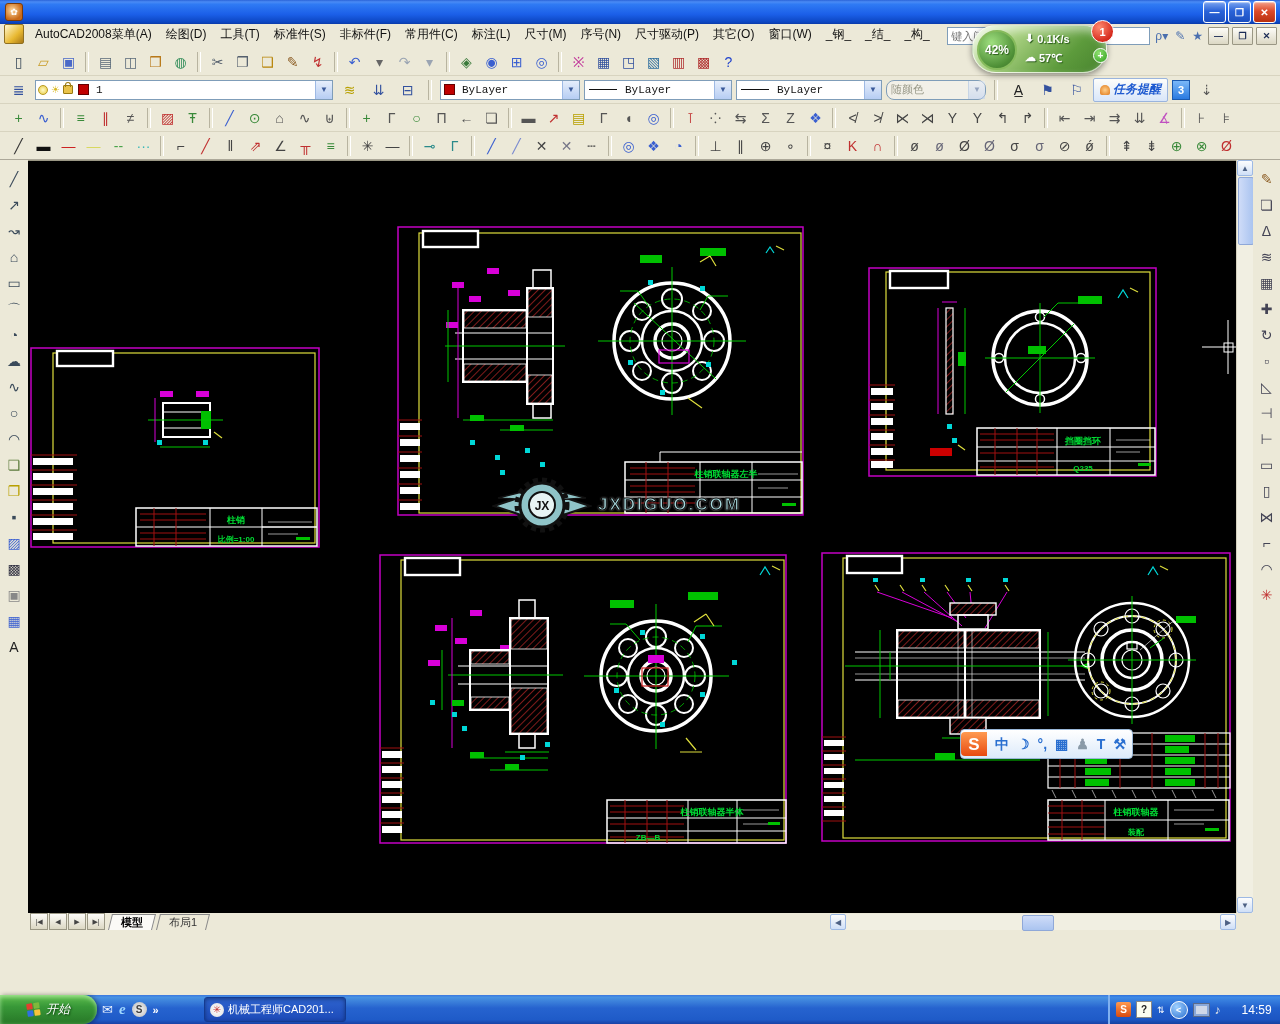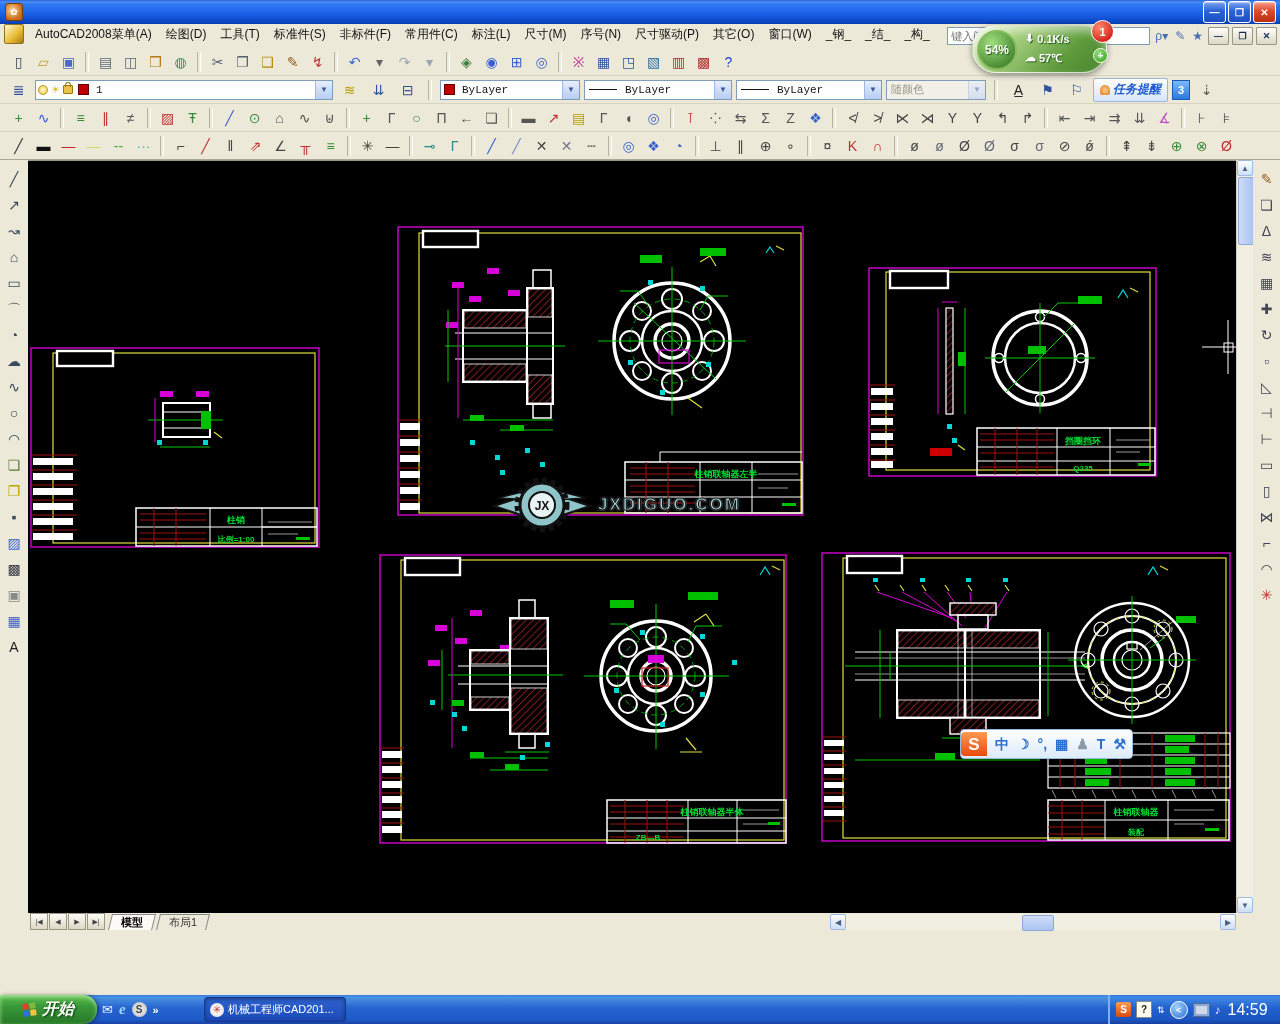--- a/index.html
+++ b/index.html
@@ -29,21 +29,21 @@
   .tbtn{width:23px;height:23px;display:flex;align-items:center;justify-content:center;border:1px solid transparent;border-radius:2px;}
   .tbtn .glyph{font-size:14px;color:#3a4a5a;line-height:1;}
   .tsep{width:2px;height:20px;margin:0 4px;border-left:1px solid #b8b4a0;border-right:1px solid #fff;}
   .vtb{position:absolute;display:flex;flex-direction:column;align-items:center;background:#ece9d8;padding-top:6px;box-sizing:border-box;}
   .vtb .tbtn{margin:0 0 1px 0;}
   
   #tb2{display:flex;gap:4px;}
   .combo{display:flex;align-items:center;height:20px;background:#fff;border:1px solid #7f9db9;box-sizing:border-box;}
   .combo .val{flex:1;font-size:11px;color:#111;padding-left:4px;white-space:nowrap;overflow:hidden;font-family:"Liberation Mono",monospace;}
   .combo .arrow{width:16px;height:100%;background:linear-gradient(#e6eefb,#b6cdf3);border-left:1px solid #9db9e4;display:flex;align-items:center;justify-content:center;color:#3a5a9a;font-size:8px;}
-  .combo.disabled{background:#f2f0e8;}
+  .combo.disabled{background:#f2f0e8;border-radius:8px;}
   .combo.disabled .val{color:#9a9a8a;}
   .chip{width:9px;height:9px;background:#c00000;border:1px solid #600;margin:0 3px;flex:none;}
   .lsample{width:28px;height:0;border-top:1.6px solid #111;margin:0 4px;flex:none;}
   .bulb{width:8px;height:8px;border-radius:50%;background:radial-gradient(#fffbc8,#e8c93e);border:1px solid #b89a20;margin:0 2px;flex:none;}
   .sun{color:#d8b820;font-size:10px;margin:0 1px;flex:none;}
   .lock{width:8px;height:7px;background:#e8c24a;border:1px solid #9a7a10;border-radius:1px;margin:0 2px;position:relative;flex:none;}
   .lock::before{content:"";position:absolute;left:1px;top:-4px;width:4px;height:4px;border:1.5px solid #9a7a10;border-bottom:none;border-radius:3px 3px 0 0;}
   #task-reminder{display:flex;align-items:center;height:22px;padding:0 6px;background:linear-gradient(#fdfdfa,#d8e6fa);border:1px solid #9ab4dd;border-radius:2px;gap:3px;}
   #task-reminder .man{width:10px;height:10px;border-radius:50% 50% 2px 2px;background:radial-gradient(#ffcf8a,#e07818);}
   #task-reminder .trlabel{font-size:12px;font-weight:bold;font-style:italic;color:#1e5ad0;}
@@ -117,40 +117,40 @@
   #cmdarea{position:absolute;left:0;top:930px;width:1280px;height:45px;background:#ece9d8;border-top:1px solid #fff;}
   #cmdgrip{position:absolute;left:3px;top:13px;width:4px;height:26px;border-left:2px solid #fff;border-right:2px solid #aca899;}
   #cmdbox{position:absolute;left:11px;top:11px;width:1252px;height:30px;background:#fff;border:1px solid #58575a;font-size:13px;color:#000;padding:2px 5px;box-sizing:border-box;font-family:"Liberation Sans",sans-serif;}
   
   #statusbar{position:absolute;left:0;top:975px;width:1280px;height:20px;background:#ece9d8;border-top:1px solid #fff;display:flex;align-items:center;font-size:12px;color:#222;padding-left:8px;box-sizing:border-box;}
   
   #taskbar{position:absolute;left:0;top:995px;width:1280px;height:29px;
     background:linear-gradient(#3b77e0,#4993e2 8%,#2663cf 45%,#1f5bc8 85%,#1941a5);}
   #startbtn{position:absolute;left:0;top:0;height:29px;width:97px;border-radius:0 14px 14px 0;
     background:linear-gradient(#5fbf4f,#389838 40%,#2a7d2a 90%);box-shadow:inset 0 2px 4px #d0ffc0a0,2px 0 4px #00000060;
-    display:flex;align-items:center;justify-content:center;gap:5px;color:#fff;font-size:16px;font-weight:bold;font-style:italic;text-shadow:1px 1px 2px #0a3a0a;}
+    display:flex;align-items:center;justify-content:center;gap:5px;color:#fff;font-size:12px;font-weight:normal;font-style:italic;text-shadow:1px 1px 2px #0a3a0a;}
   #winflag{width:14px;height:14px;display:grid;grid-template-columns:6px 6px;grid-template-rows:6px 6px;gap:1px;transform:rotate(-8deg);}
   #winflag span{border-radius:1px;}
   #ql{position:absolute;left:102px;top:0;height:29px;display:flex;align-items:center;gap:6px;}
   .ql-ico{font-size:13px;color:#eaf2ff;}
   .ql-e{font-family:"Liberation Serif",serif;font-style:italic;font-weight:bold;color:#9fd8ff;font-size:15px;}
   .ql-s{width:15px;height:15px;border-radius:50%;background:radial-gradient(#f8f8f8,#b8b8b8);color:#444;font-size:10px;font-weight:bold;display:flex;align-items:center;justify-content:center;}
   .ql-more{color:#fff;font-size:11px;font-weight:bold;}
   #taskbtn{position:absolute;left:204px;top:2px;width:142px;height:25px;border-radius:3px;
     background:linear-gradient(#2e63cf,#1c4ab8);border:1px solid #143a90;box-shadow:inset 0 1px 4px #00103080;
     display:flex;align-items:center;gap:4px;padding:0 5px;box-sizing:border-box;color:#fff;font-size:11px;white-space:nowrap;overflow:hidden;}
   #taskbtn .tico{width:14px;height:14px;border-radius:50%;background:radial-gradient(#fff,#e0e0e0);color:#c03030;font-size:10px;display:flex;align-items:center;justify-content:center;flex:none;}
   #tray{position:absolute;left:1108px;top:0;width:172px;height:29px;background:linear-gradient(#2e71dd,#3f8ae5 8%,#2260cd 45%,#1c55c2 85%,#15409f);border-left:2px solid #7fb0f0;display:flex;align-items:center;gap:5px;padding-left:6px;box-sizing:border-box;}
   .tray-s{width:15px;height:15px;background:linear-gradient(#ff9a50,#d84a10);border-radius:2px;color:#fff;font-size:10px;font-weight:bold;display:flex;align-items:center;justify-content:center;}
   .tray-q{width:14px;height:15px;background:#fdfdf0;border:1px solid #888;color:#222;font-size:10px;font-weight:bold;display:flex;align-items:center;justify-content:center;}
   .tray-ar{color:#fff;font-size:9px;}
   .tray-lt{width:16px;height:16px;border-radius:50%;background:radial-gradient(circle at 35% 30%,#9fd0ff,#2a6fd0);border:1px solid #fff;color:#fff;font-size:9px;font-weight:bold;display:flex;align-items:center;justify-content:center;}
   .tray-mon{width:15px;height:12px;background:#cfd8e8;border:1px solid #5a6a8a;box-shadow:inset 0 0 0 2px #8aa8d8;}
   .tray-spk{color:#e8e8e8;font-size:12px;}
-  #clock{color:#fff;font-size:16px;margin-left:2px;}
+  #clock{color:#fff;font-size:12px;margin-left:16px;}
 </style>
 </head>
 <body>
 
 <div id="screen">
 
   <div id="titlebar">
     <span class="appico">✿</span>
     <span class="winbtns">
       <span class="wbtn">—</span>
@@ -1025,21 +1025,21 @@
       <span class="sg-item">中</span>
       <span class="sg-item">☽</span>
       <span class="sg-item">°,</span>
       <span class="sg-item">▦</span>
       <span class="sg-item sg-gray">♟</span>
       <span class="sg-item">T</span>
       <span class="sg-item">⚒</span>
     </div>
 
   <div id="floatball">
-    <div id="fb-percent">54%</div>
+    <div id="fb-percent">42%</div>
     <div class="fb-row" style="top:6px;">
         <span>⬇</span>
         <span>0.1K/s</span>
       </div>
     <div class="fb-row" style="top:24px;">
         <span>☁</span>
         <span>57℃</span>
       </div>
     <div id="fb-badge">1</div>
     <div id="fb-plus">+</div>

